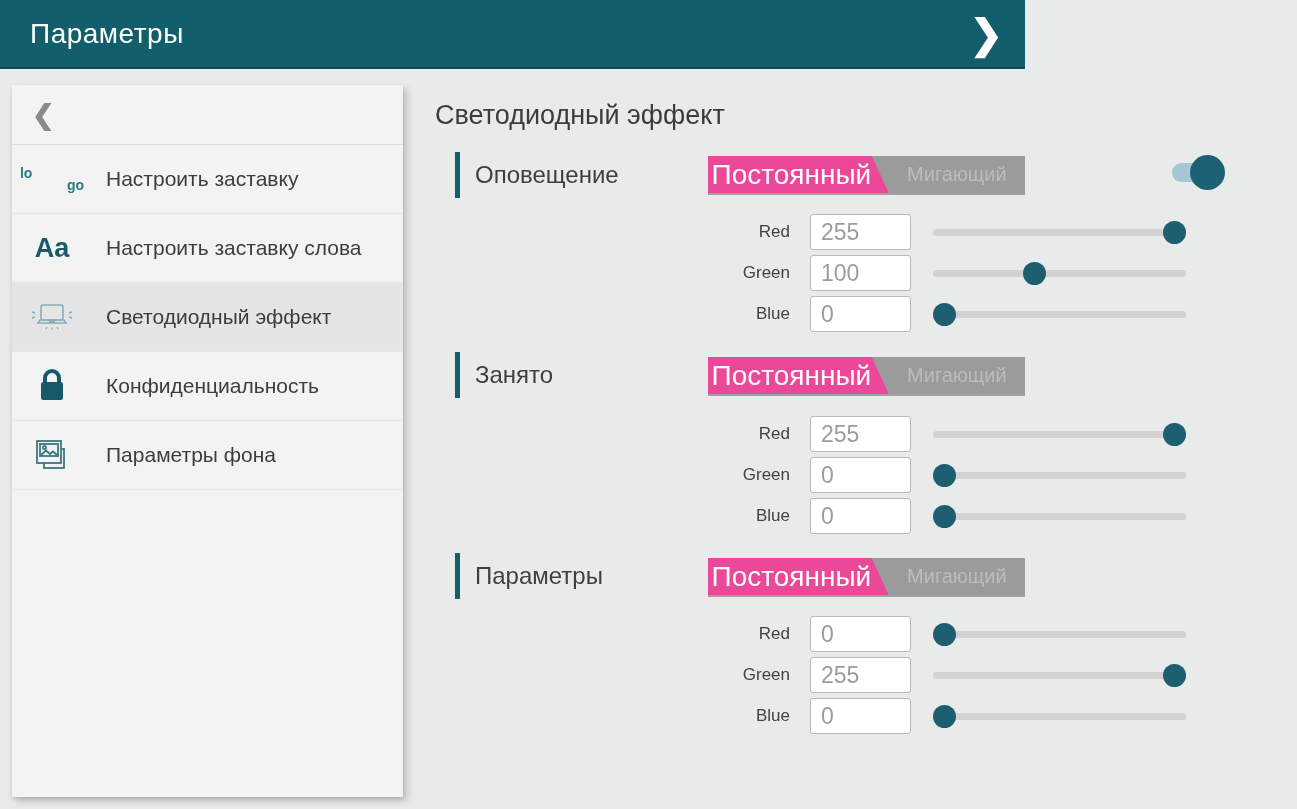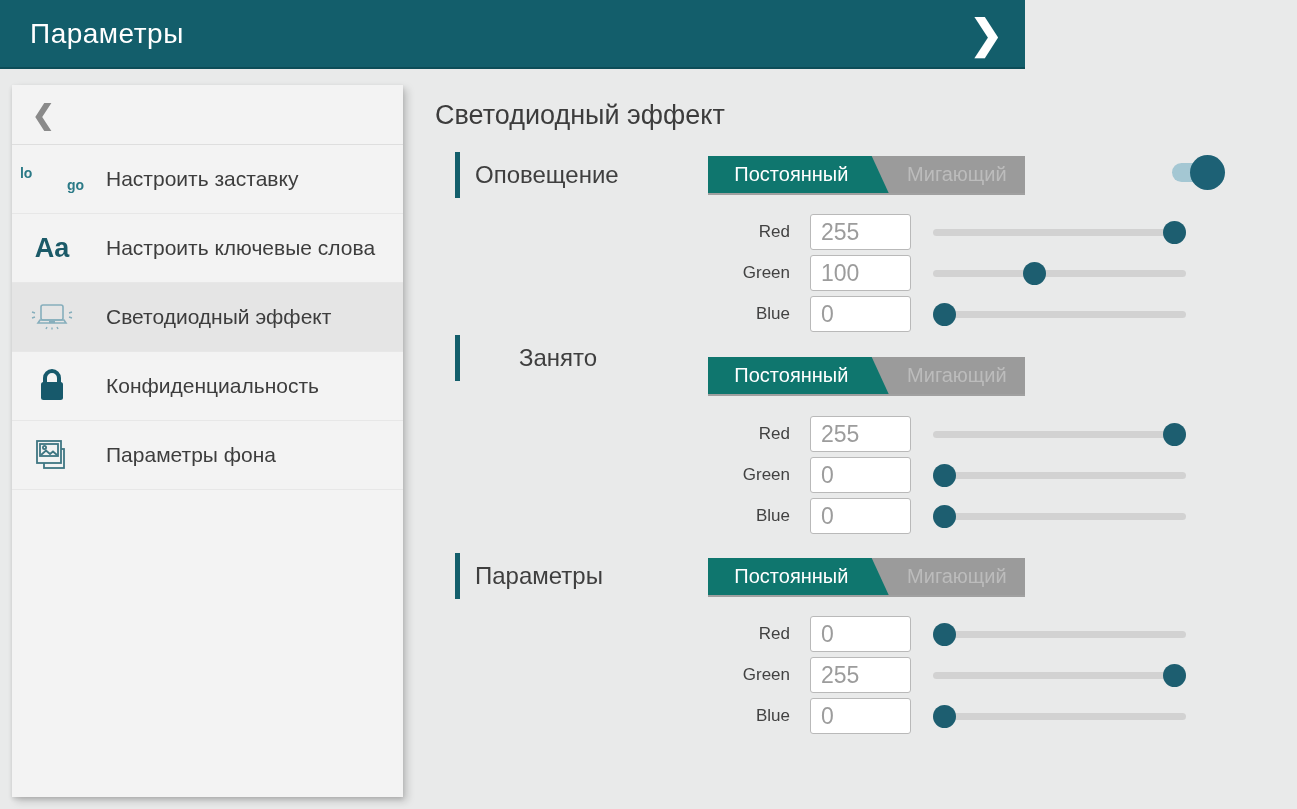--- a/index.html
+++ b/index.html
@@ -52,25 +52,25 @@
   .accent-bar { width:5px; height:46px; background:#135e6b; margin-right:15px; }
   .section-name { font-size:24px; color:#3f3f3f; }
 
   .segmented {
     position:absolute; left:708px; width:317px; height:37px;
     background:#9b9b9b; box-shadow:0 2px 0 rgba(70,70,70,.45);
     cursor:pointer;
   }
   .seg-selected {
     position:absolute; left:0; top:0; height:37px; width:57%;
-    background:#0f766e;
+    background:#ec4899;
     clip-path:polygon(0 0, calc(100% - 17px) 0, 100% 100%, 0 100%);
     display:flex; align-items:center; justify-content:center;
     padding-right:14px;
-    color:#ffffff; font-size:20px;
+    color:#ffffff; font-size:28px;
   }
   .seg-unselected {
     position:absolute; right:0; top:0; height:37px; width:43%;
     display:flex; align-items:center; justify-content:center;
     color:#bcbcbc; font-size:20px;
   }
 
   .switch { position:absolute; left:1172px; top:155px; width:54px; height:36px; cursor:pointer; }
   .switch-track { position:absolute; left:0; top:8px; width:50px; height:19px; border-radius:10px; background:#a4c7d3; }
   .switch-knob { position:absolute; left:18px; top:0; width:35px; height:35px; border-radius:50%; background:#1d6175; }
@@ -108,21 +108,21 @@
         <span class="go">go</span>
       </span>
     </span>
     <span class="side-label">Настроить заставку</span>
   </div>
 
   <div class="side-item">
     <span class="icon-box">
       <span class="aa-icon">Aa</span>
     </span>
-    <span class="side-label">Настроить ключевые слова</span>
+    <span class="side-label">Настроить заставку слова</span>
   </div>
 
   <div class="side-item selected">
     <span class="icon-box">
       <svg width="42" height="32" viewBox="0 0 42 32">
         <g fill="none" stroke="#86aebc" stroke-width="1.6">
           <rect x="10" y="4" width="22" height="15" rx="2"></rect>
           <path d="M7 22 L35 22 L33 19 L9 19 Z"></path>
           <path d="M18 21 L24 21" stroke-width="2.2"></path>
           <path d="M4 12 L1 11 M4 16 L1 17 M38 12 L41 11 M38 16 L41 17" stroke-width="1.4"></path>
@@ -188,21 +188,21 @@
   <div class="slider-thumb" style="left: calc(39.22% - 9px);"></div>
 </div>
 
 <div class="rgb-label" style="top:304px;">Blue</div>
 <input class="rgb-input" style="top: 296px;" value="0">
 <div class="slider" style="top:296px;">
   <div class="slider-track"></div>
   <div class="slider-thumb" style="left: calc(0% + 0px);"></div>
 </div>
 
-<div class="section-header" style="top:335px;gap:44px;">
+<div class="section-header" style="top:352px;">
   <div class="accent-bar"></div>
   <div class="section-name">Занято</div>
 </div>
 <div class="segmented" style="top:357px;">
   <div class="seg-unselected">Мигающий</div>
   <div class="seg-selected">Постоянный</div>
 </div>
 
 <div class="rgb-label" style="top:424px;">Red</div>
 <input class="rgb-input" style="top: 416px;" value="255">

